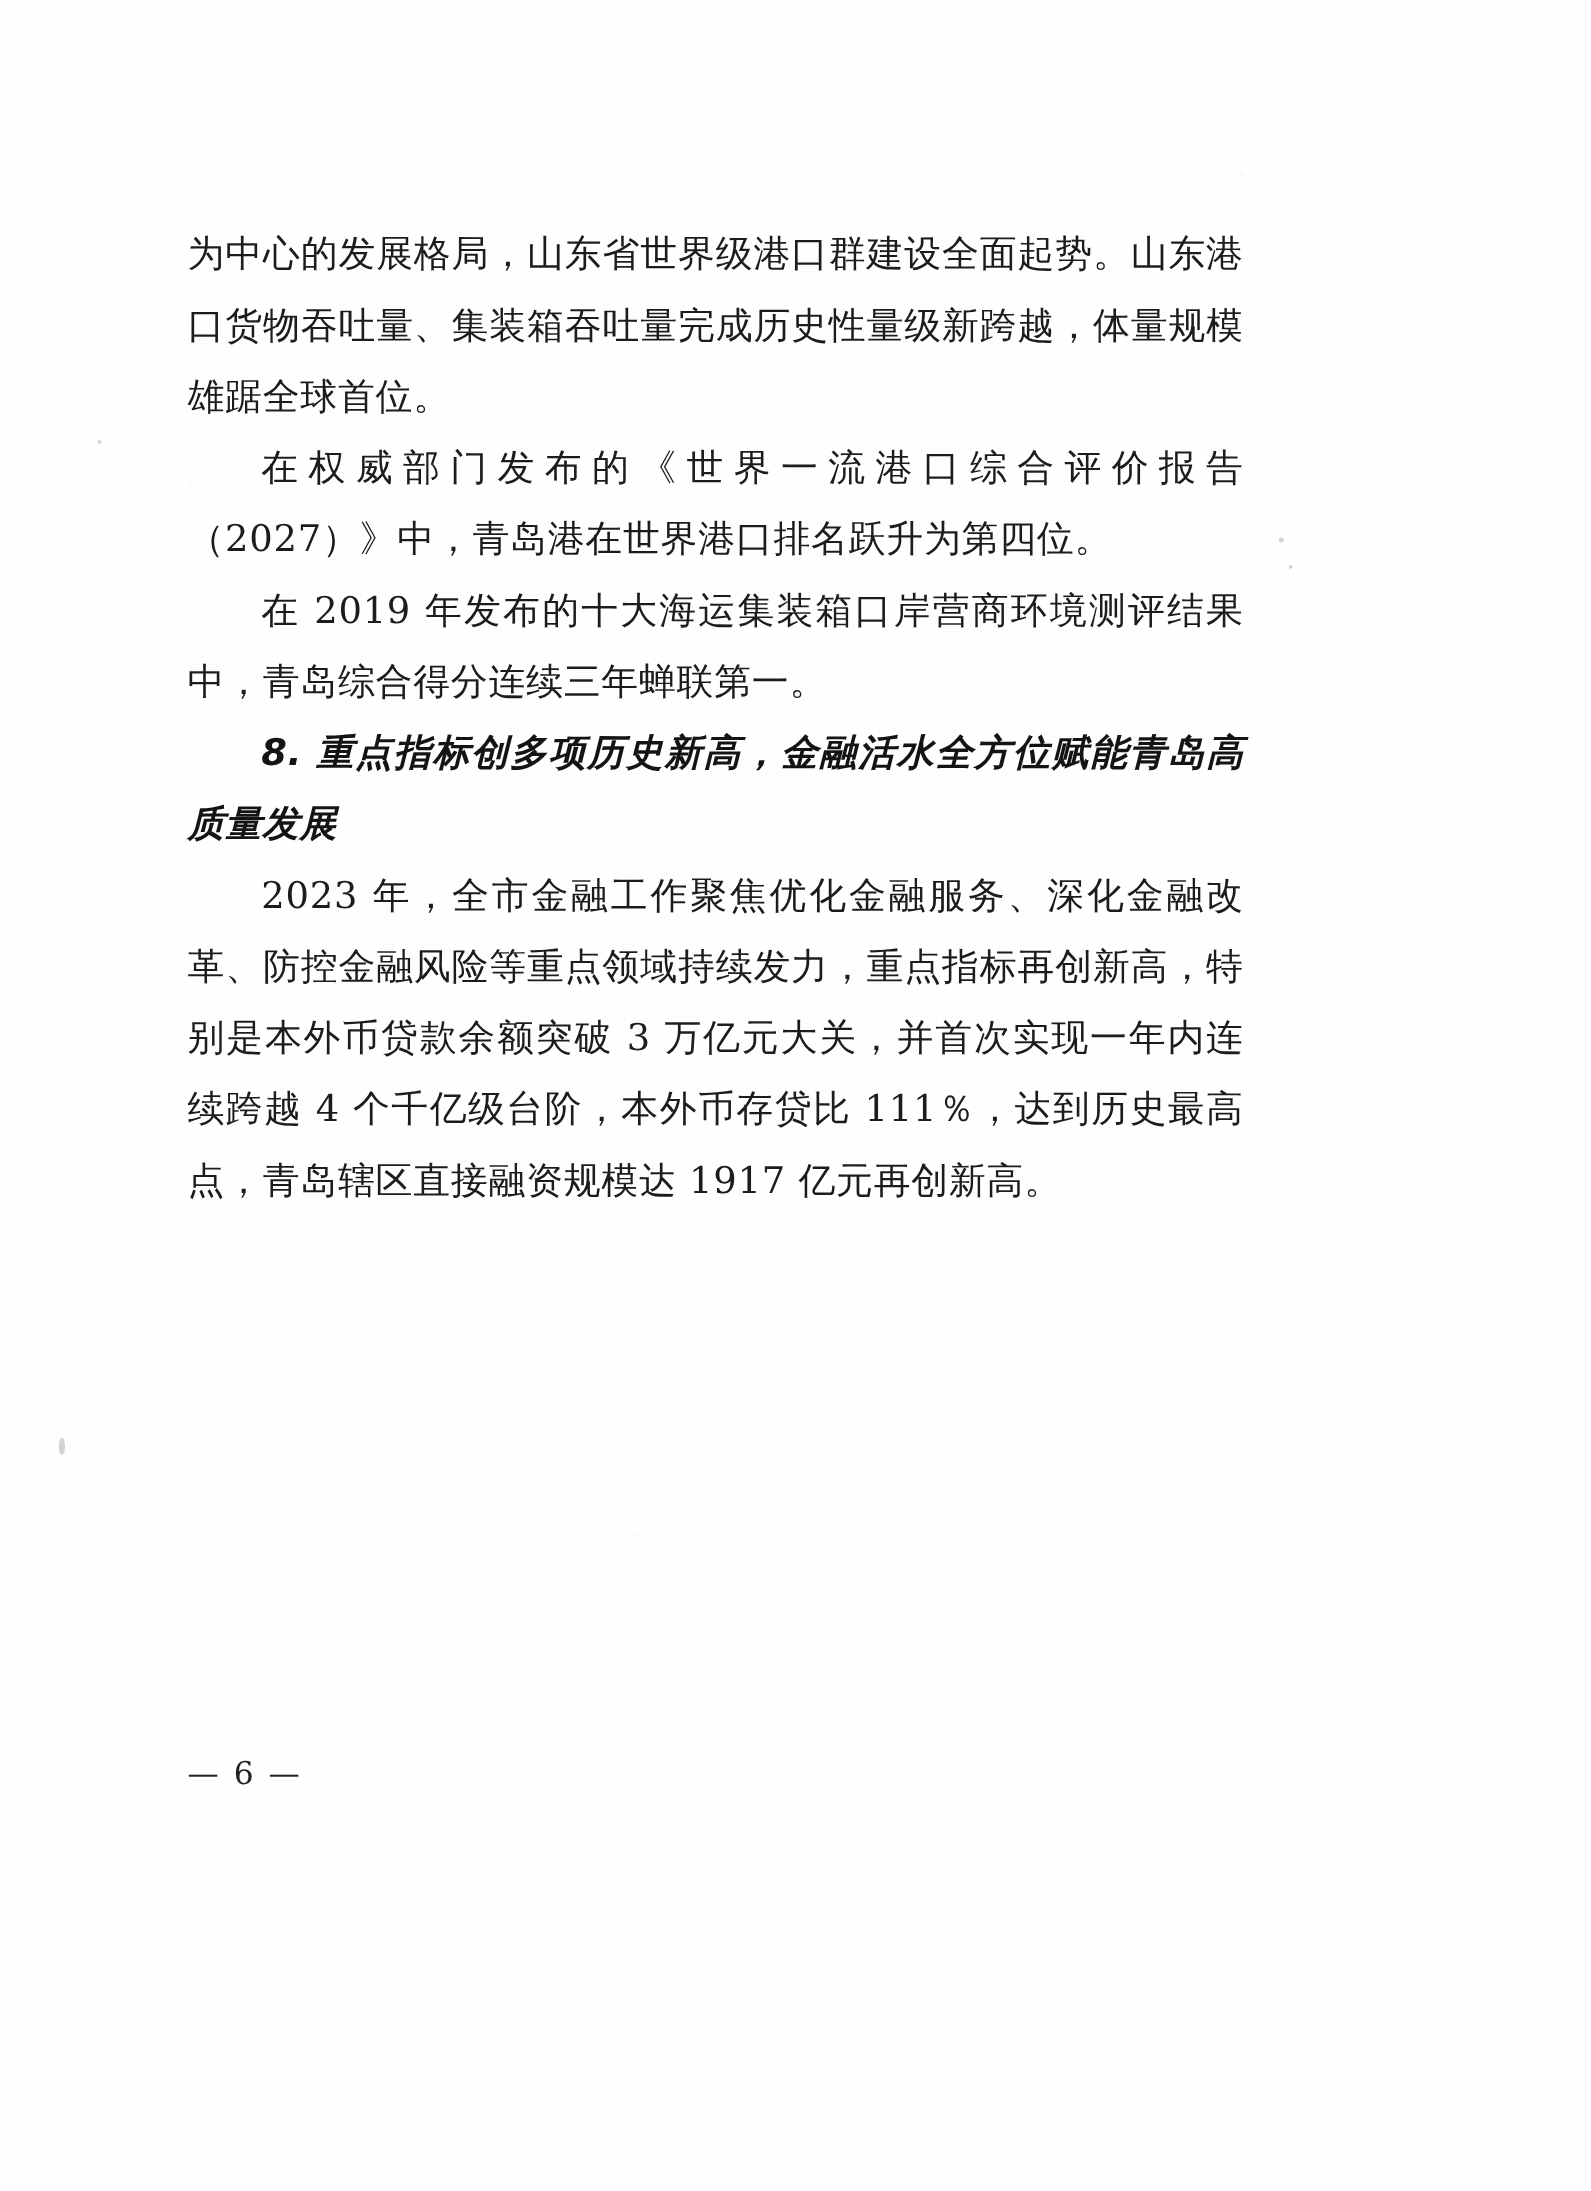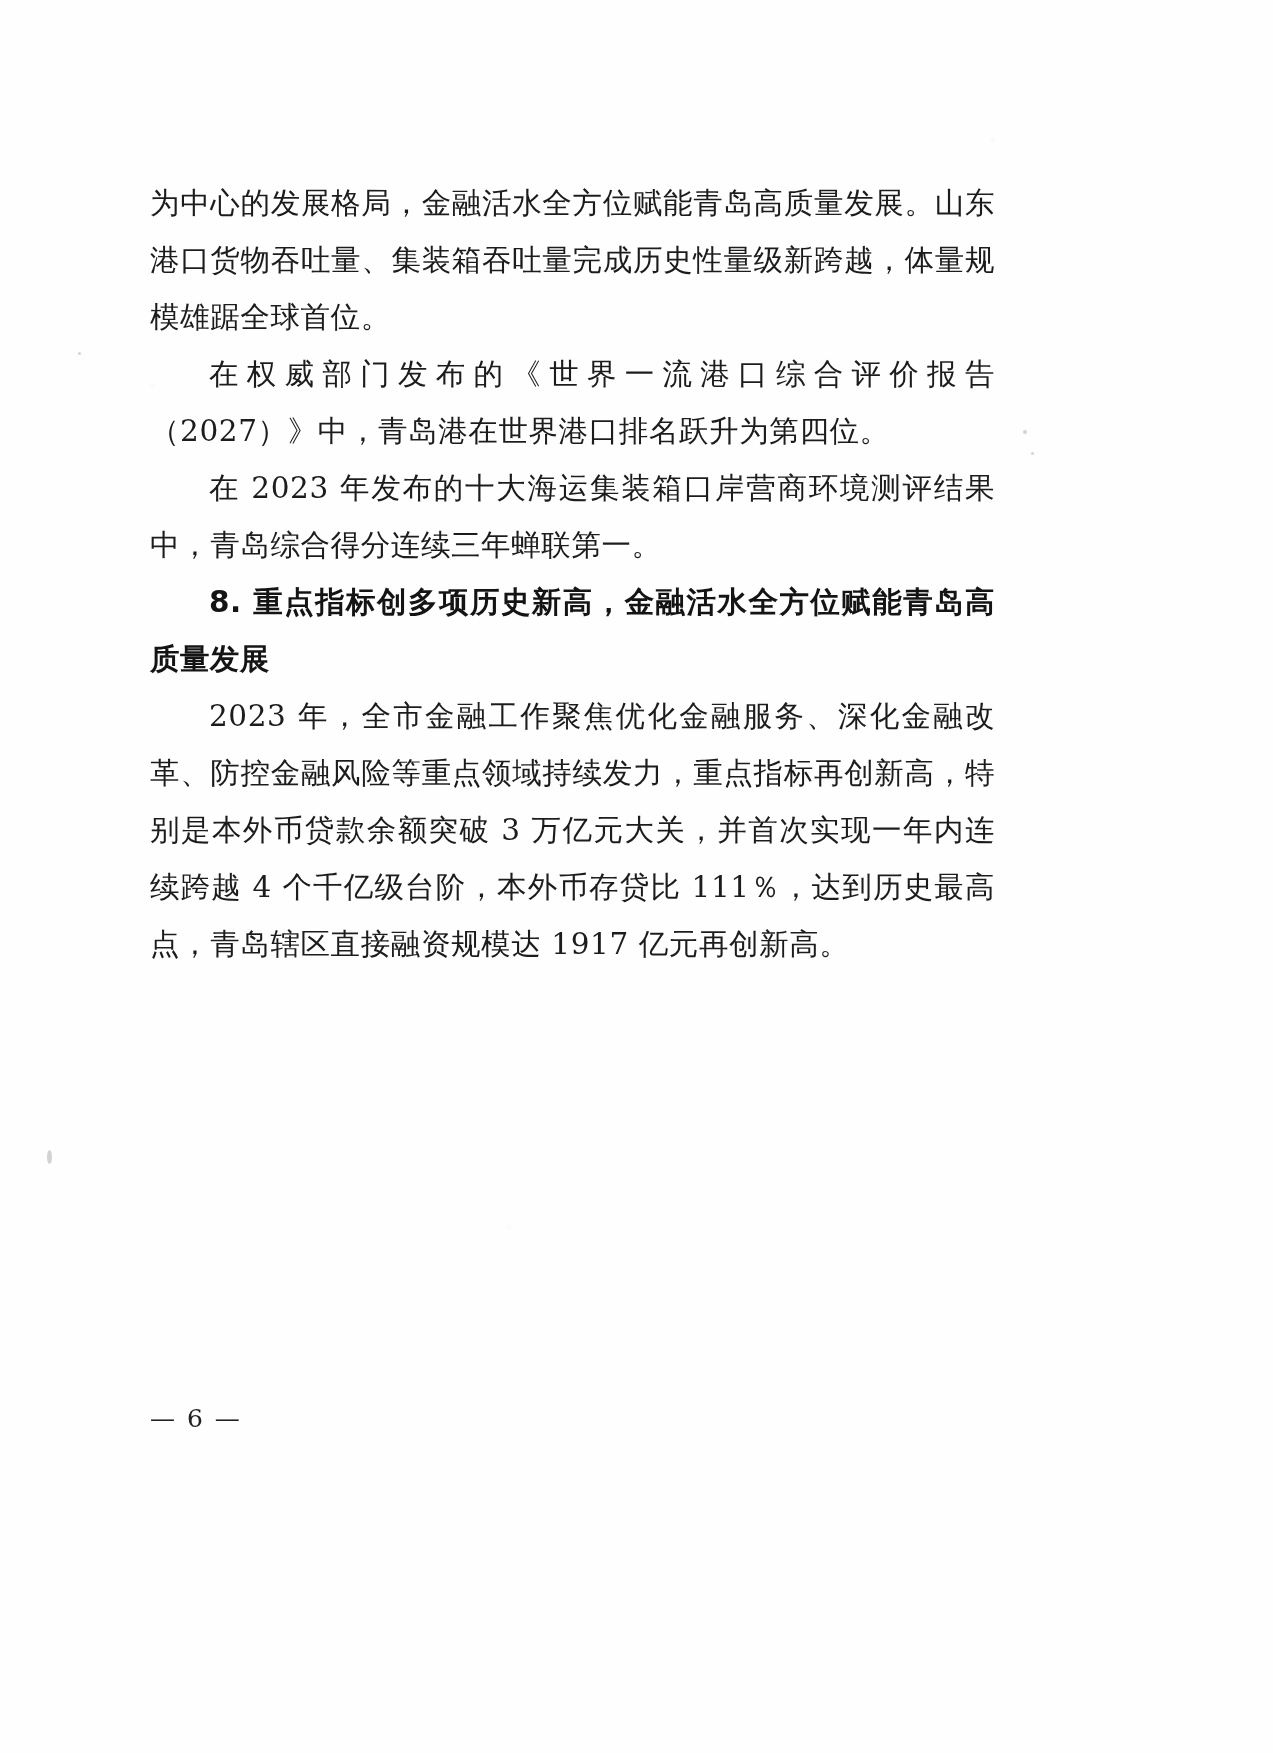--- a/index.html
+++ b/index.html
@@ -54,20 +54,21 @@
     margin: 0;
     font-family: "DejaVu Sans", sans-serif;
     font-weight: bold;
     font-size: 29.5px;
     line-height: 57px;
     text-indent: 2em;
     letter-spacing: 0.4px;
     color: #141414;
     text-align: justify;
     text-justify: inter-ideograph;
+    font-style: italic;
   }
   .footer {
     position: absolute;
     left: 150px;
     top: 1404px;
     width: 845px;
     font-size: 25px;
     letter-spacing: 2px;
     color: #222;
   }
@@ -83,25 +84,25 @@
 
 <div class="page">
 
   <span class="speck" style="left:47px; top:1150px; width:5px; height:14px;"></span>
   <span class="speck" style="left:1023px; top:430px; width:4px; height:4px;"></span>
   <span class="speck" style="left:1031px; top:452px; width:3px; height:3px;"></span>
   <span class="speck" style="left:78px; top:352px; width:3px; height:3px;"></span>
 
   <div class="content">
 
-    <p class="cont">为中心的发展格局，金融活水全方位赋能青岛高质量发展。山东港口货物吞吐量、集装箱吞吐量完成历史性量级新跨越，体量规模雄踞全球首位。</p>
+    <p class="cont">为中心的发展格局，山东省世界级港口群建设全面起势。山东港口货物吞吐量、集装箱吞吐量完成历史性量级新跨越，体量规模雄踞全球首位。</p>
 
     <p class="indent">在权威部门发布的《世界一流港口综合评价报告（2027）》中，青岛港在世界港口排名跃升为第四位。</p>
 
-    <p class="indent">在 2023 年发布的十大海运集装箱口岸营商环境测评结果中，青岛综合得分连续三年蝉联第一。</p>
+    <p class="indent">在 2019 年发布的十大海运集装箱口岸营商环境测评结果中，青岛综合得分连续三年蝉联第一。</p>
 
     <h2>8. 重点指标创多项历史新高，金融活水全方位赋能青岛高质量发展</h2>
 
     <p class="indent">2023 年，全市金融工作聚焦优化金融服务、深化金融改革、防控金融风险等重点领域持续发力，重点指标再创新高，特别是本外币贷款余额突破 3 万亿元大关，并首次实现一年内连续跨越 4 个千亿级台阶，本外币存贷比 111％，达到历史最高点，青岛辖区直接融资规模达 1917 亿元再创新高。</p>
 
 
 
   </div>
 
   <div class="footer">— 6 —</div>

